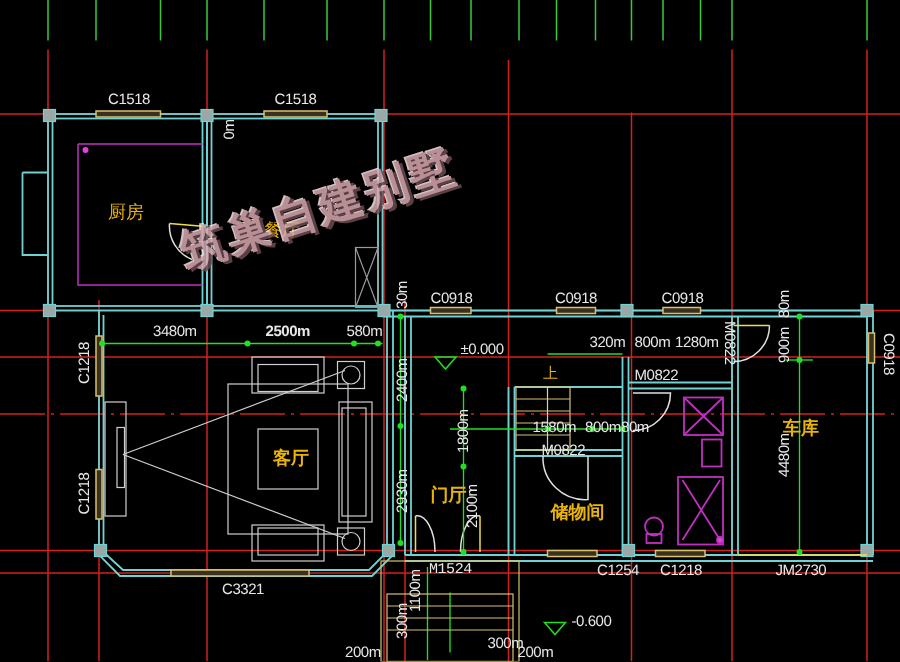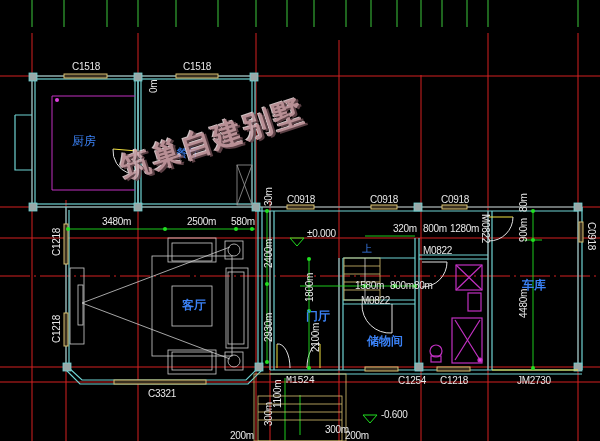--- a/index.html
+++ b/index.html
@@ -1,21 +1,21 @@
 <!DOCTYPE html>
 <html><head>
 <meta charset="utf-8">
 <style>
   html,body{margin:0;padding:0;background:#000;}
   body{width:600px;height:441px;overflow:hidden;position:relative;font-family:"DejaVu Sans",sans-serif;}
   #plan{position:absolute;left:0;top:0;width:600px;height:441px;}
   .lbl{position:absolute;color:#e8e8e8;font-size:10px;line-height:10px;white-space:nowrap;font-family:"Liberation Sans Narrow","Liberation Sans",sans-serif;letter-spacing:-0.3px;}
   .vl{transform-origin:left top;transform:rotate(-90deg);}
   .vr{transform-origin:left top;transform:rotate(90deg);}
-  .room{position:absolute;color:#3b82f6;font-size:12px;font-weight:bold;white-space:nowrap;}
+  .room{position:absolute;color:#eab308;font-size:12px;font-weight:bold;white-space:nowrap;}
   .room.n{font-weight:normal;}
   .wm{position:absolute;left:115px;top:150px;font-size:30px;font-weight:bold;color:#d9a9b0;opacity:0.85;transform:rotate(-18deg);transform-origin:left top;text-shadow:2px 2px 0 #6a4a50,-1px -1px 0 #f5e5e7;letter-spacing:2px;white-space:nowrap;font-family:"DejaVu Serif",serif;}
 </style>
 </head>
 <body>
 
 <svg id="plan" viewBox="0 0 600 441" xmlns="http://www.w3.org/2000/svg">
 
   <g stroke="#3cc83c" stroke-width="1">
     <line x1="32" y1="0" x2="32" y2="27"></line>
@@ -202,21 +202,21 @@
     <line x1="258" y1="420" x2="342" y2="420"></line>
   </g>
 
   <path d="M290 238 L304 238 L297 246 Z" stroke="#20e020" fill="none"></path>
   <path d="M363 415 L377 415 L370 423 Z" stroke="#20e020" fill="none"></path>
 </svg>
 
 <div class="room n" style="left:72px;top:133px;">厨房</div>
 <div class="room n" style="left:176px;top:145px;">餐厅</div>
 <div class="room" style="left:182px;top:297px;">客厅</div>
-<div class="room" style="left:287px;top:308px;margin-left:19px;">门厅</div>
+<div class="room" style="left:287px;top:322px;">门厅</div>
 <div class="room" style="left:367px;top:333px;">储物间</div>
 <div class="room" style="left:522px;top:277px;">车库</div>
 <div class="room n" style="left:362px;top:242px;font-size:10px;">上</div>
 
 <div class="lbl" style="left:72px;top:62px;">C1518</div>
 <div class="lbl" style="left:183px;top:62px;">C1518</div>
 <div class="lbl" style="left:287px;top:195px;">C0918</div>
 <div class="lbl" style="left:370px;top:195px;">C0918</div>
 <div class="lbl" style="left:441px;top:195px;">C0918</div>
 <div class="lbl vr" style="left:596px;top:222px;">C0918</div>
@@ -229,21 +229,21 @@
 <div class="lbl" style="left:286px;top:376px;font-family:Liberation Mono, monospace;">M1524</div>
 <div class="lbl" style="left:423px;top:246px;">M0822</div>
 <div class="lbl" style="left:361px;top:296px;">M0822</div>
 <div class="lbl vr" style="left:490px;top:214px;">M0822</div>
 <div class="lbl" style="left:517px;top:376px;">JM2730</div>
 
 <div class="lbl" style="left:307px;top:229px;">±0.000</div>
 <div class="lbl" style="left:381px;top:410px;">-0.600</div>
 
 <div class="lbl" style="left:102px;top:217px;">3480m</div>
-<div class="lbl" style="left:187px;top:217px;">2500m</div>
+<div class="lbl" style="left:177px;top:217px;font-weight:bold;">2500m</div>
 <div class="lbl" style="left:231px;top:217px;text-align:right;">580m</div>
 <div class="lbl vl" style="left:264px;top:268px;">2400m</div>
 <div class="lbl vl" style="left:264px;top:342px;">2930m</div>
 <div class="lbl vl" style="left:305px;top:302px;">1800m</div>
 <div class="lbl vl" style="left:311px;top:352px;">2100m</div>
 <div class="lbl" style="left:393px;top:224px;">320m</div>
 <div class="lbl" style="left:423px;top:224px;">800m</div>
 <div class="lbl" style="left:450px;top:224px;">1280m</div>
 <div class="lbl" style="left:355px;top:281px;">1580m</div>
 <div class="lbl" style="left:390px;top:281px;">800m</div>

